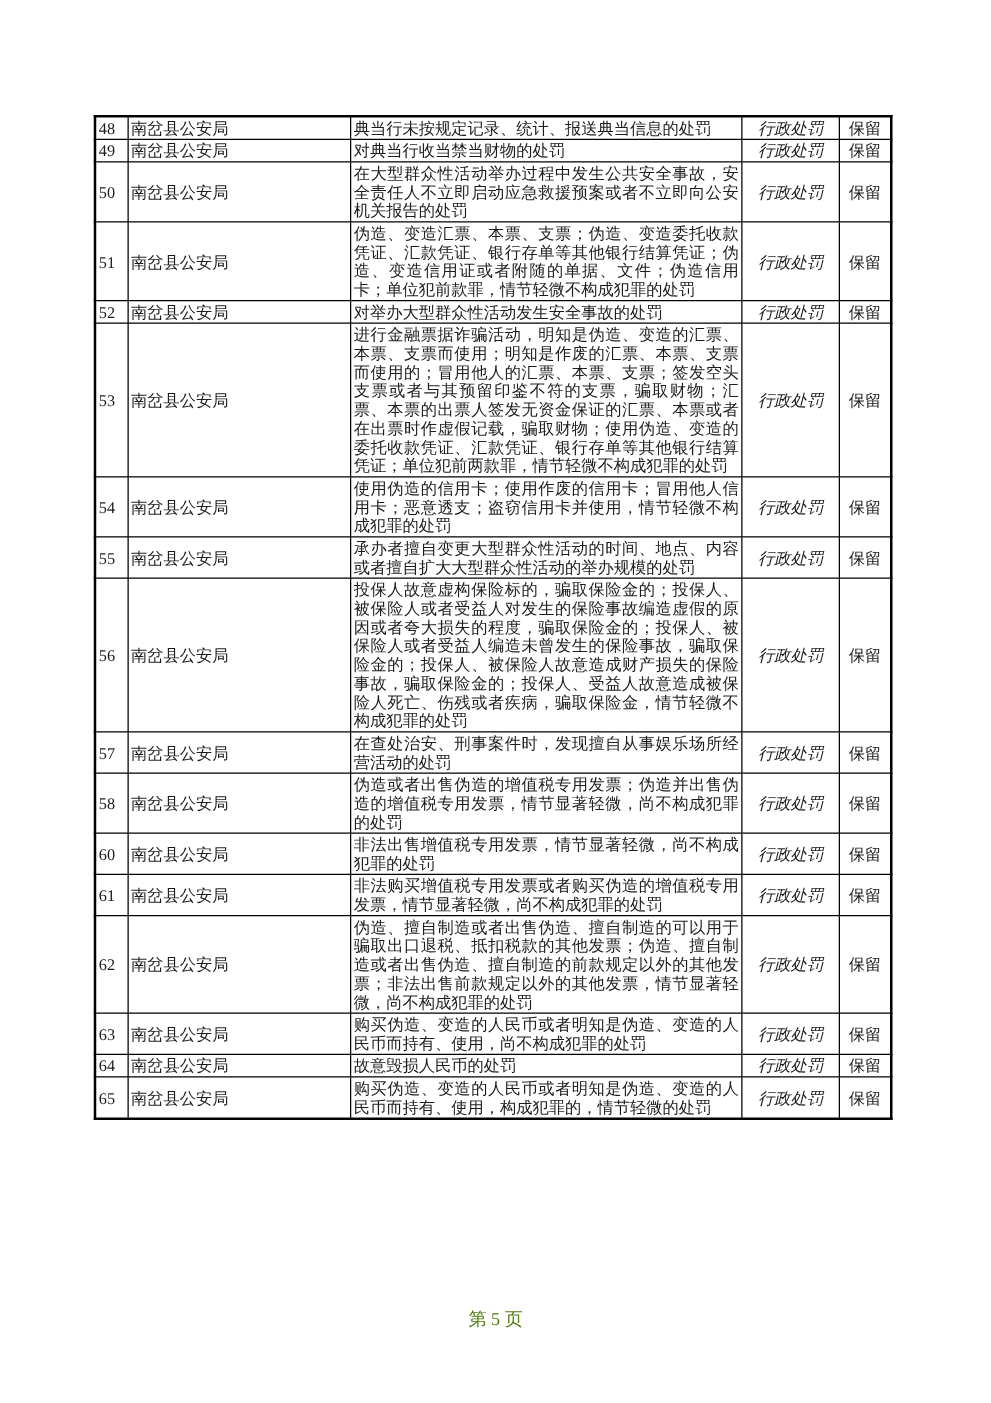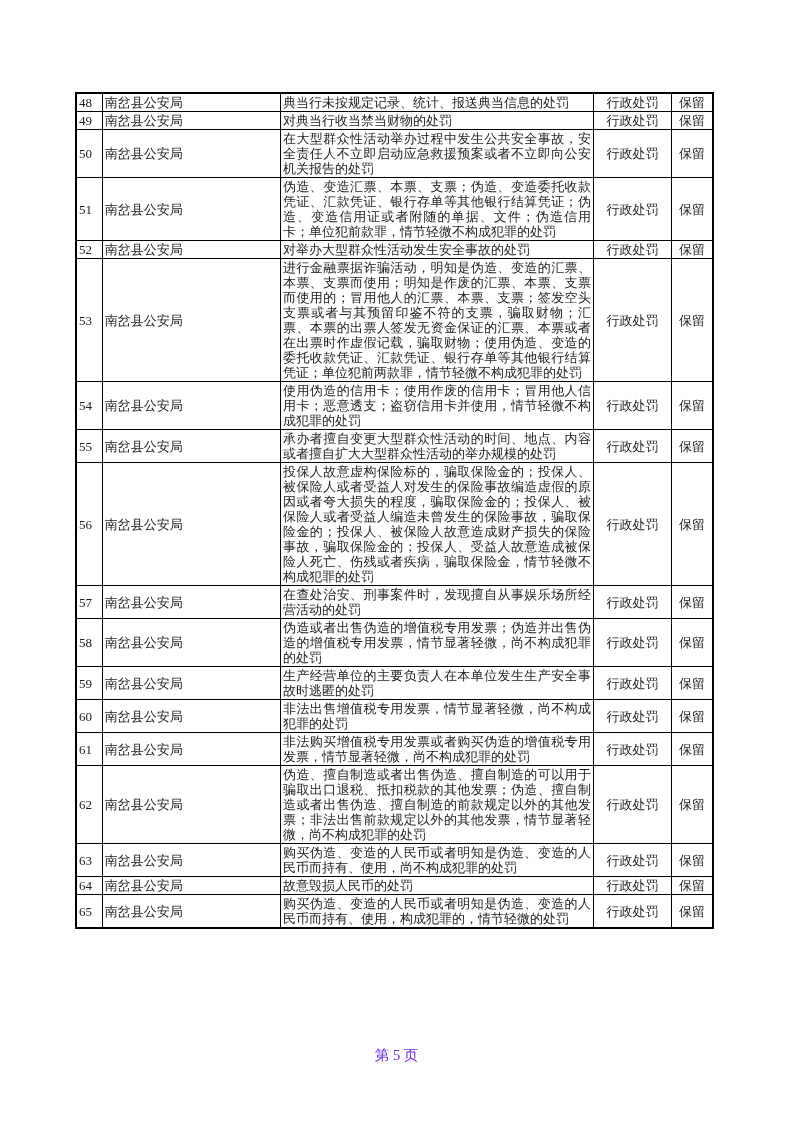--- a/index.html
+++ b/index.html
@@ -29,30 +29,30 @@
   .doc-table td {
     border: 1px solid #000;
     padding: 1px 2px;
     vertical-align: middle;
     word-break: break-all;
     overflow: hidden;
   }
   .col-no     { width: 26px;  text-align: left; padding: 1px 0; }
   .col-agency { width: 176px; padding: 1px 0; }
   .col-item   { width: 309px; text-align: justify; margin-left: 44px; }
-  .col-type   { width: 77px;  text-align: center; padding: 1px 0; }
+  .col-type   { width: 77px;  text-align: center; padding: 1px 0; font-style: italic; }
   .col-status { width: 41px;  text-align: center; padding: 1px 0; margin-left: 35px; }
   .page-footer {
     position: absolute;
     top: 1046px;
     left: 0;
     width: 100%;
     text-align: center;
     font-size: 14.5px;
-    color: #6d28d9;
+    color: #4d7c0f;
   }
 </style>
 </head>
 <body>
 
 <table class="doc-table">
   <colgroup>
     <col style="width:26px">
     <col style="width:176px">
     <col style="width:309px">
@@ -131,27 +131,20 @@
         <td class="col-status">保留</td>
       </tr>
       <tr>
         <td class="col-no">58</td>
         <td class="col-agency">南岔县公安局</td>
         <td class="col-item">伪造或者出售伪造的增值税专用发票；伪造并出售伪造的增值税专用发票，情节显著轻微，尚不构成犯罪的处罚</td>
         <td class="col-type">行政处罚</td>
         <td class="col-status">保留</td>
       </tr>
       <tr>
-        <td class="col-no">59</td>
-        <td class="col-agency">南岔县公安局</td>
-        <td class="col-item">生产经营单位的主要负责人在本单位发生生产安全事故时逃匿的处罚</td>
-        <td class="col-type">行政处罚</td>
-        <td class="col-status">保留</td>
-      </tr>
-      <tr>
         <td class="col-no">60</td>
         <td class="col-agency">南岔县公安局</td>
         <td class="col-item">非法出售增值税专用发票，情节显著轻微，尚不构成犯罪的处罚</td>
         <td class="col-type">行政处罚</td>
         <td class="col-status">保留</td>
       </tr>
       <tr>
         <td class="col-no">61</td>
         <td class="col-agency">南岔县公安局</td>
         <td class="col-item">非法购买增值税专用发票或者购买伪造的增值税专用发票，情节显著轻微，尚不构成犯罪的处罚</td>

